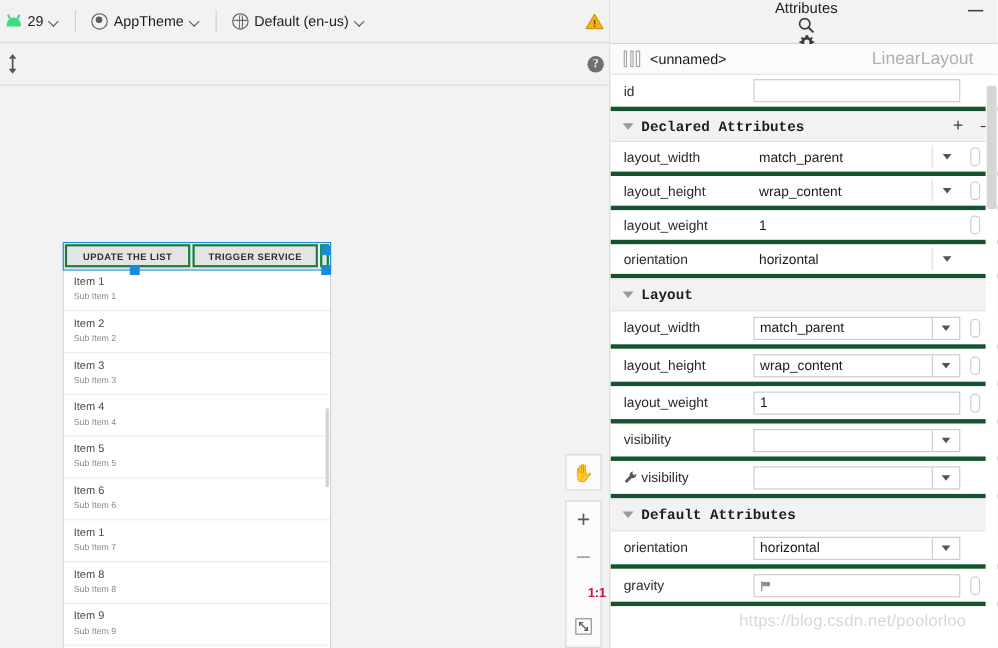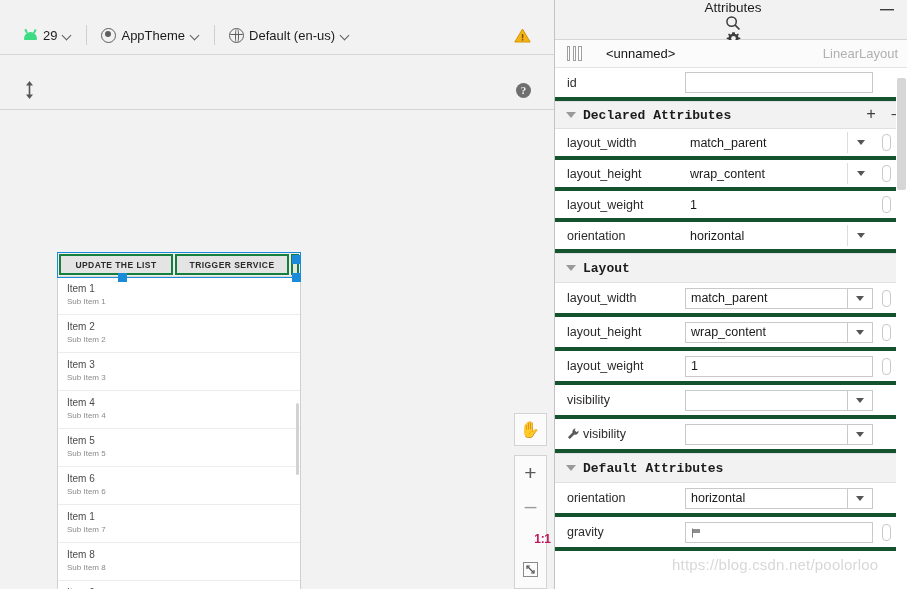--- a/index.html
+++ b/index.html
@@ -26,22 +26,21 @@
     display: flex; flex-direction: column;
     border-right: 1px solid #c3c3c3;
   }
 
   .toolbar-row {
     height: 39px;
     background: #f2f2f2;
     border-bottom: 1px solid #d6d6d6;
     display: flex; align-items: center;
     flex: 0 0 auto;
-    padding: 0 18px;
-    margin-top: 16px;
+    padding: 0 0;
   }
   .tb-item {
     display: flex; align-items: center;
     height: 24px;
     padding: 0 5px;
     gap: 5px;
     cursor: default;
   }
   .tb-label {
     font-size: 13px;
@@ -230,29 +229,28 @@
   }
   .head-icon {
     width: 26px; height:26px;
     display:flex; align-items:center; justify-content:center;
     color:#3c3c3c;
   }
 
   #comp-row {
     height: 28px;
     display:flex; align-items:center;
-    padding-left: 12px; padding-right: 9px;
+    padding-left: 12px; padding-right: 22px;
     background:#fbfbfb;
     border-bottom: 1px solid #e3e3e3;
-    gap: 15px;
   }
   .ll-icon { width:16px; height:15px; position:relative; display:inline-block; margin-right:8px;}
   .ll-icon .bar { position:absolute; top:0; width:3.4px; height:15px; border:1px solid #9f9f9f; background:#fff;}
   #comp-name { font-size: 13px; color:#161616; flex:1 1 auto; }
-  #comp-type { font-size: 13px; color:#b0b0b0; }
+  #comp-type { font-size: 16px; color:#b0b0b0; }
 
   #attr-scroll {
     flex: 1 1 auto;
     overflow: hidden;
     position: relative;
   }
 
   .row {
     display:flex; align-items:center;
     height: 31px;

